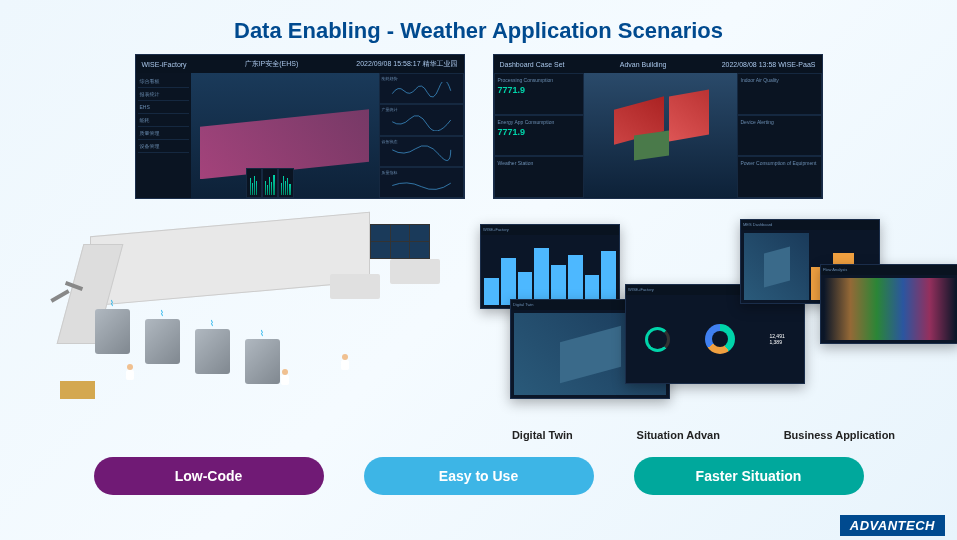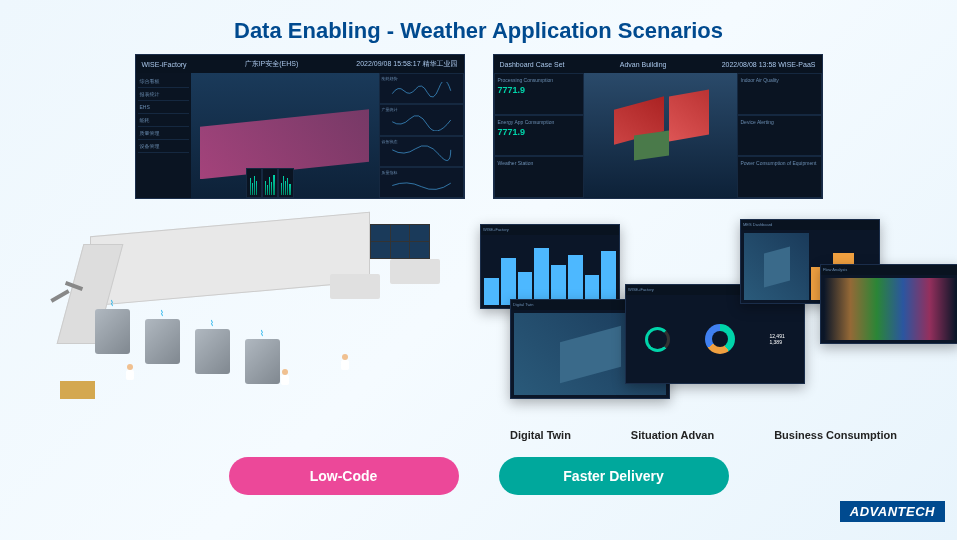--- a/index.html
+++ b/index.html
@@ -72,24 +72,24 @@
 .md-bar{flex:1}
 .md-building{flex:1;background:linear-gradient(45deg,#2a5a7a,#1a3a5a);position:relative}
 .md-building::before{content:"";position:absolute;width:40%;height:50%;background:#3a6a8a;left:30%;top:25%;transform:skewY(-15deg)}
 .gauge{width:25px;height:25px;border:3px solid #00d4aa;border-radius:50%;border-right-color:#333}
 .donut{width:30px;height:30px;border-radius:50%;background:conic-gradient(#00d4aa 0 40%,#f0a040 40% 65%,#4080f0 65% 100%)}
 .donut::before{content:"";position:absolute;width:16px;height:16px;background:#0b1628;border-radius:50%;margin:7px}
 .flow-lines{flex:1;background:linear-gradient(90deg,transparent 0%,#f0a040 20%,#40d040 40%,#4080f0 60%,#f04080 80%,transparent 100%);opacity:0.6}
 .cluster-labels{position:absolute;bottom:-2px;width:100%;display:flex;justify-content:space-around;font-size:11px;font-weight:bold;color:#222}
 .pills{display:flex;justify-content:center;gap:40px;padding:18px 40px}
 .pill{width:230px;height:38px;border-radius:19px;display:flex;align-items:center;justify-content:center;color:#fff;font-size:14px;font-weight:600}
-.p1{background:#ec4899}
+.p1{background:#701a75}
 .p2{background:#3db5e6}
 .p3{background:#00a89c}
-.logo{position:absolute;right:12px;bottom:18px;background:#004a8f;color:#fff;padding:3px 10px;font-size:13px;font-weight:bold;font-style:italic;letter-spacing:0.5px}
+.logo{position:absolute;right:12px;bottom:4px;background:#004a8f;color:#fff;padding:3px 10px;font-size:13px;font-weight:bold;font-style:italic;letter-spacing:0.5px}
 </style>
 </head>
 <body>
 
 <div class="title">Data Enabling - Weather Application Scenarios</div>
 
 <div class="top-dashboards">
 
   <div class="dash">
     <div class="dash-header">
@@ -283,23 +283,24 @@
     </div>
     <div class="mini-dash md5">
       <div class="mini-dash-header">Flow Analysis</div>
       <div class="md-body">
           <div class="flow-lines"></div>
         </div>
     </div>
     <div class="cluster-labels">
       <span>Digital Twin</span>
       <span>Situation Advan</span>
-      <span>Business Consumption</span>
+      <span>Business Application</span>
     </div>
   </div>
 </div>
 
 <div class="pills">
   <div class="pill p1">Low-Code</div>
-  <div class="pill p3">Faster Delivery</div>
+  <div class="pill p2">Easy to Use</div>
+  <div class="pill p3">Faster Situation</div>
 </div>
 
 <div class="logo">ADVANTECH</div>
 
 </body></html>

